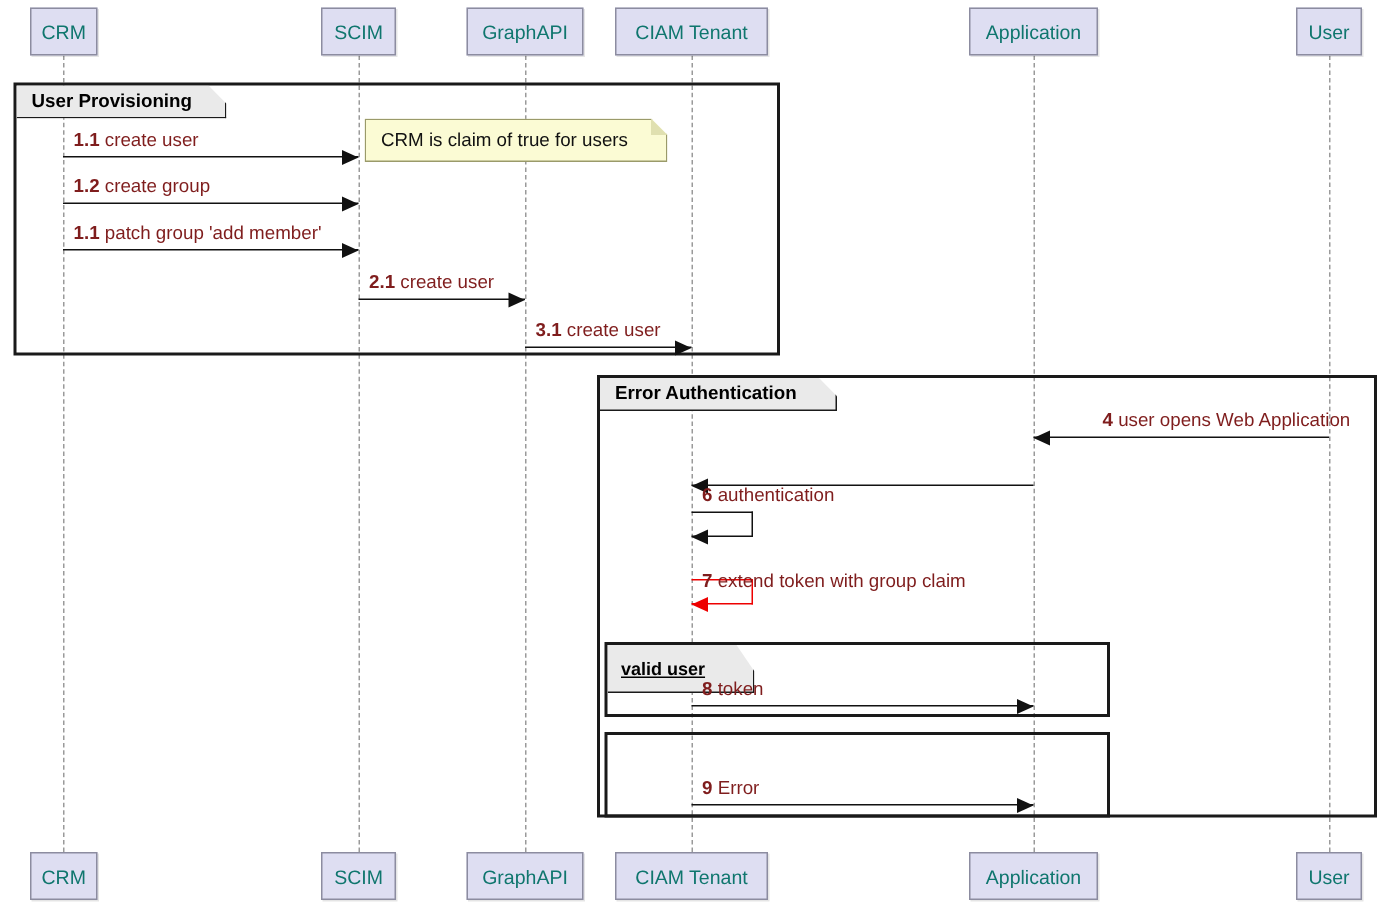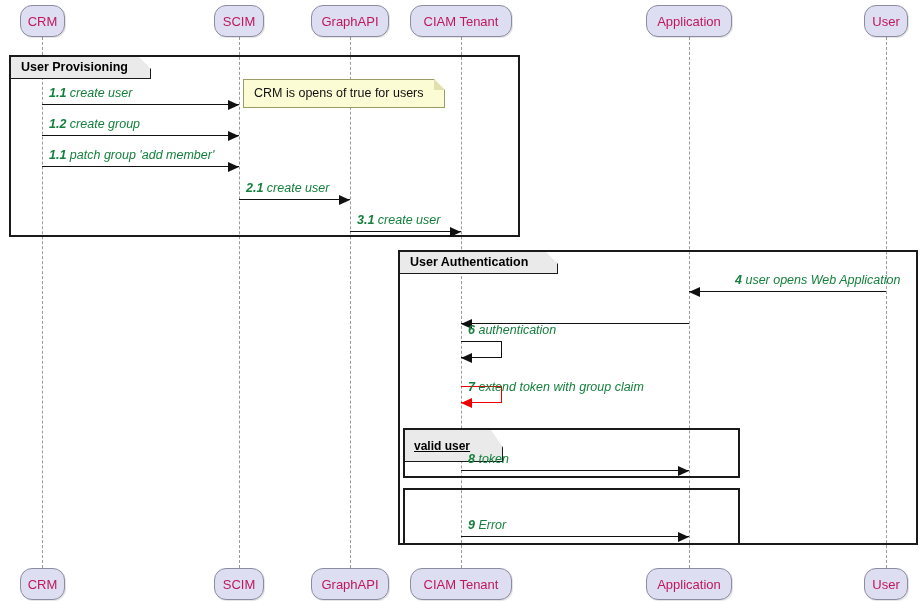--- a/index.html
+++ b/index.html
@@ -18,22 +18,22 @@
     background: #ffffff;
     overflow: hidden;
   }
 
   
   .participant {
     position: absolute;
     box-sizing: border-box;
     background: #DEDEF2;
     border: 1px solid #8C8CA0;
-    border-radius: 12px;
-    color: #be185d;
+    border-radius: 0;
+    color: #0f766e;
     font-size: 13px;
     line-height: 1;
     display: flex;
     align-items: center;
     justify-content: center;
     white-space: nowrap;
     height: 32px;
     box-shadow: 1px 1px 0 rgba(0,0,0,0.10);
   }
 
@@ -96,23 +96,22 @@
     border-top: 5px solid transparent;
     border-bottom: 5px solid transparent;
     border-right: 11px solid #111111;
   }
   .arrowhead.left.red { border-right-color: #ee0000; }
 
   .msg-label {
     position: absolute;
     font-size: 12.5px;
     line-height: 1;
-    color: #15803d;
-    white-space: nowrap;
-    font-style: italic;
+    color: #7f1d1d;
+    white-space: nowrap;
   }
   .msg-label b { font-weight: bold; }
 
   
   .self-loop {
     position: absolute;
     box-sizing: border-box;
     border: 1.6px solid #111111;
     border-left: none;
     background: transparent;
@@ -147,21 +146,21 @@
 <div id="canvas">
     <div class="lifeline" style="left: 42px; top: 37px; height: 531px; z-index: 1;"></div>
     <div class="lifeline" style="left: 239px; top: 37px; height: 531px; z-index: 1;"></div>
     <div class="lifeline" style="left: 350px; top: 37px; height: 531px; z-index: 1;"></div>
     <div class="lifeline" style="left: 461px; top: 37px; height: 531px; z-index: 1;"></div>
     <div class="lifeline" style="left: 689px; top: 37px; height: 531px; z-index: 1;"></div>
     <div class="lifeline" style="left: 886px; top: 37px; height: 531px; z-index: 1;"></div>
     <div class="frame" style="left: 9px; top: 55px; width: 511px; height: 182px; z-index: 2;"></div>
     <div class="frame-label" style="left: 11px; top: 57px; width: 140px; z-index: 6;">User Provisioning</div>
     <div class="frame" style="left: 398px; top: 250px; width: 520px; height: 295px; z-index: 2;"></div>
-    <div class="frame-label" style="left: 400px; top: 252px; width: 158px; z-index: 6;">User Authentication</div>
+    <div class="frame-label" style="left: 400px; top: 252px; width: 158px; z-index: 6;">Error Authentication</div>
     <div class="frame" style="left: 403px; top: 428px; width: 337px; height: 50px; z-index: 2;"></div>
     <div class="frame-label small" style="left: 405px; top: 430px; width: 98px; z-index: 6;">valid user</div>
     <div class="frame" style="left: 403px; top: 488px; width: 337px; height: 57px; z-index: 2;"></div>
     <div class="participant" style="left: 20px; top: 5px; width: 45px; z-index: 8;">CRM</div>
     <div class="participant" style="left: 20px; top: 568px; width: 45px; z-index: 8;">CRM</div>
     <div class="participant" style="left: 214px; top: 5px; width: 50px; z-index: 8;">SCIM</div>
     <div class="participant" style="left: 214px; top: 568px; width: 50px; z-index: 8;">SCIM</div>
     <div class="participant" style="left: 311px; top: 5px; width: 78px; z-index: 8;">GraphAPI</div>
     <div class="participant" style="left: 311px; top: 568px; width: 78px; z-index: 8;">GraphAPI</div>
     <div class="participant" style="left: 410px; top: 5px; width: 102px; z-index: 8;">CIAM Tenant</div>
@@ -195,15 +194,15 @@
     <div class="msg-label" style="left: 468px; top: 324px; z-index: 6;"><b>6</b> authentication</div>
     <div class="self-loop red" style="left: 461px; top: 386px; width: 41px; height: 17px; z-index: 5;"></div>
     <div class="arrowhead left red" style="left: 461px; top: 398px; z-index: 6;"></div>
     <div class="msg-label" style="left: 468px; top: 381px; z-index: 6;"><b>7</b> extend token with group claim</div>
     <div class="msg-line" style="left: 461px; top: 470px; width: 228px; border-top-color: rgb(17, 17, 17); z-index: 5;"></div>
     <div class="arrowhead right" style="top: 465.8px; z-index: 6; left: 678px; border-left-color: rgb(17, 17, 17);"></div>
     <div class="msg-label" style="top: 453px; z-index: 6; left: 468px;"><b>8</b> token</div>
     <div class="msg-line" style="left: 461px; top: 536px; width: 228px; border-top-color: rgb(17, 17, 17); z-index: 5;"></div>
     <div class="arrowhead right" style="top: 531.8px; z-index: 6; left: 678px; border-left-color: rgb(17, 17, 17);"></div>
     <div class="msg-label" style="top: 519px; z-index: 6; left: 468px;"><b>9</b> Error</div>
-    <div class="note" style="left: 243px; top: 79px; width: 202px; height: 29px; z-index: 7;">CRM is opens of true for users</div>
+    <div class="note" style="left: 243px; top: 79px; width: 202px; height: 29px; z-index: 7;">CRM is claim of true for users</div>
     <div class="note-fold" style="left: 434px; top: 79px; z-index: 8;"></div>
   </div>
 
 </body></html>

